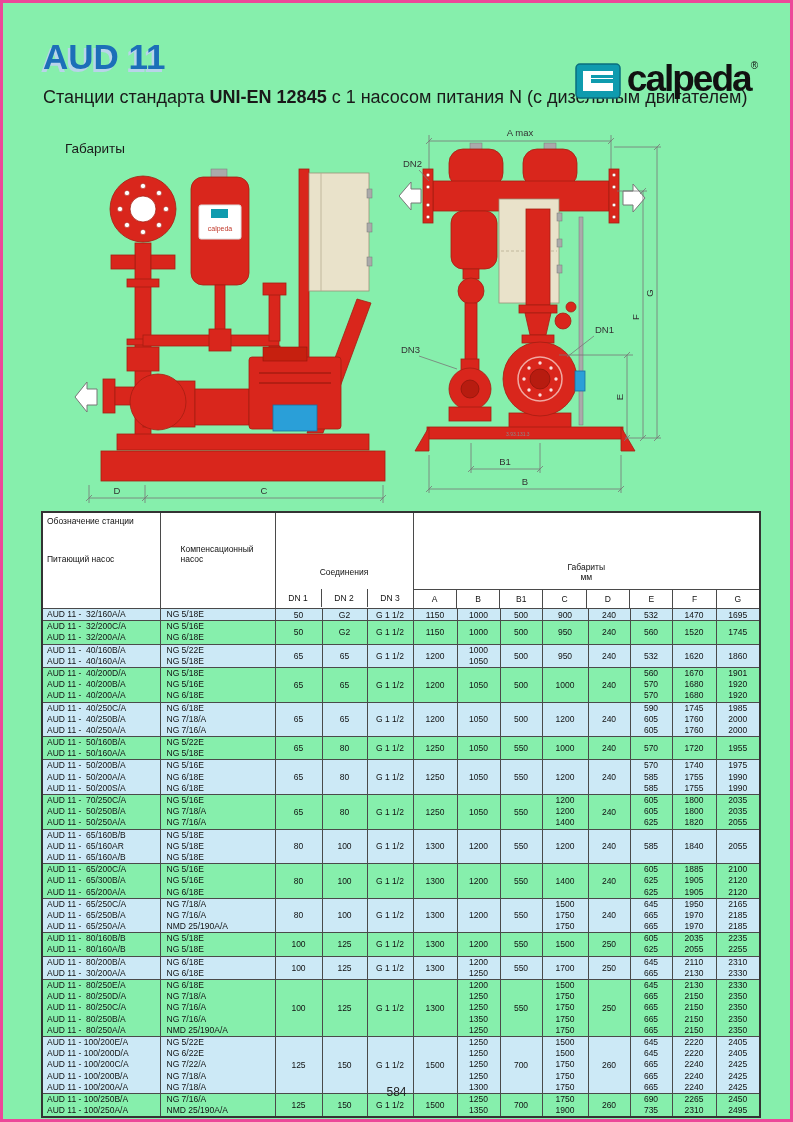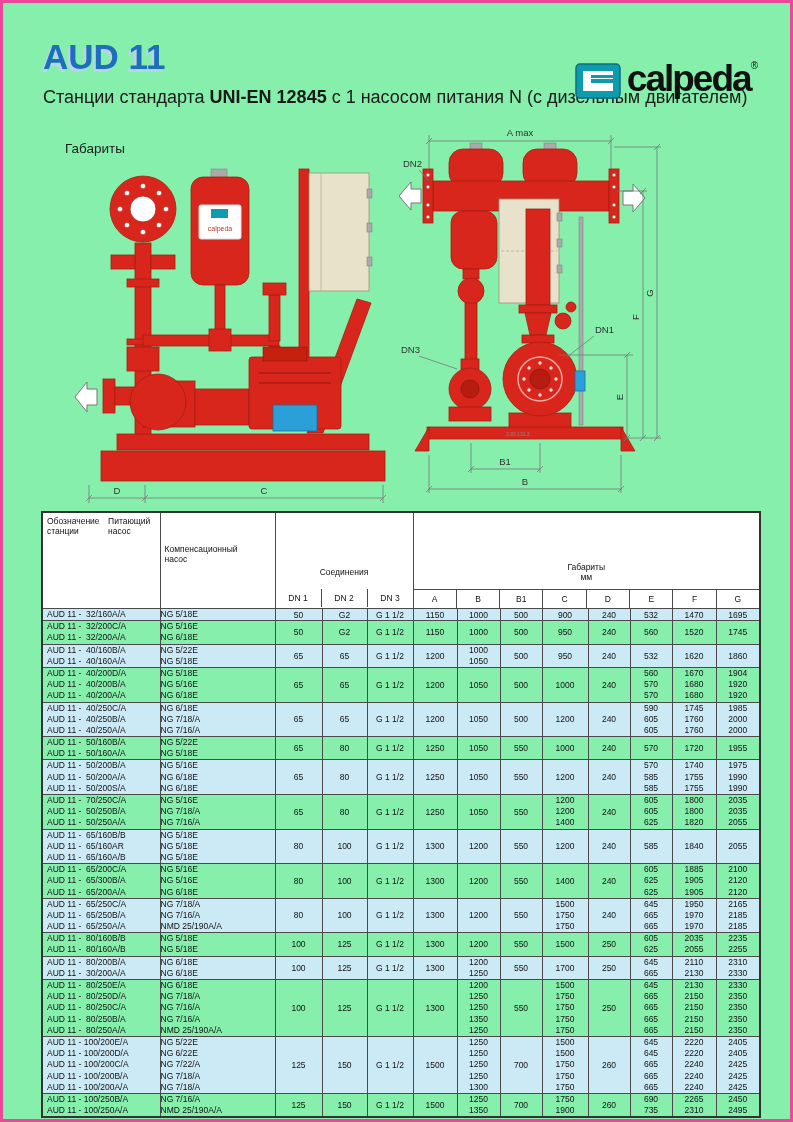--- a/index.html
+++ b/index.html
@@ -30,35 +30,35 @@
   .reftxt{font-size:5px;fill:#888;font-family:"Liberation Sans",sans-serif;}
   .graypart{fill:#aaa;stroke:#777;stroke-width:0.5;}
   .bluepart{fill:#2a9fd8;stroke:#1770a0;stroke-width:0.8;}
 
   
   .spec{position:absolute;left:38px;top:508px;border-collapse:collapse;table-layout:fixed;
         width:719px;font-size:8.5px;color:#111;}
   .spec th,.spec td{border:1px solid #4a4a4a;padding:0;vertical-align:top;}
   .spec{border:2px solid #333;}
   .spec thead th{font-weight:normal;height:54px;background:#fff;}
-  .h-col1{display:flex;flex-direction:row;justify-content:space-between;height:54px;
+  .h-col1{display:flex;flex-direction:column;justify-content:space-between;height:54px;
           padding:3px 4px;box-sizing:border-box;text-align:left;}
   .h-col2{display:flex;flex-direction:column;justify-content:flex-end;height:54px;
-          padding:3px 4px;box-sizing:border-box;text-align:left;}
+          padding:3px 20px;box-sizing:border-box;text-align:left;}
   .h-col2 div{width:82px;line-height:10px;}
   .h-grp{height:35px;display:flex;align-items:center;justify-content:center;line-height:10px;margin-top:41px;}
   .h-grp.two{flex-direction:column;}
   .h-sub{display:flex;height:18px;border-top:1px solid #4a4a4a;}
   .h-sub.noline{border-top:none;}
   .h-sub div{flex:1;display:flex;align-items:center;justify-content:center;border-left:1px solid #4a4a4a;}
   .h-sub div:first-child{border-left:none;}
   .spec td .ln{height:11.2px;line-height:11.2px;text-align:center;overflow:hidden;}
   .spec td.left .ln{text-align:left;white-space:pre;}
   .spec td.st .ln{padding-left:4px;}
-  .spec td.pu .ln{}
+  .spec td.pu .ln{padding-left:6px;}
   .spec td.mid{vertical-align:middle;text-align:center;}
   .spec tr.hl td{background:#cce9f6;}
 
   .footer{position:absolute;left:0;top:1082px;width:100%;text-align:center;font-size:12px;color:#222;}
 </style>
 </head>
 <body>
 
 <div class="page">
 
@@ -492,21 +492,21 @@
             <div class="ln">560</div>
             <div class="ln">570</div>
             <div class="ln">570</div>
           </td>
           <td>
             <div class="ln">1670</div>
             <div class="ln">1680</div>
             <div class="ln">1680</div>
           </td>
           <td>
-            <div class="ln">1904</div>
+            <div class="ln">1901</div>
             <div class="ln">1920</div>
             <div class="ln">1920</div>
           </td>
         </tr>
         <tr class="hl">
           <td class="left st">
             <div class="ln">AUD 11 -  40/250C/A</div>
             <div class="ln">AUD 11 -  40/250B/A</div>
             <div class="ln">AUD 11 -  40/250A/A</div>
           </td>
@@ -1126,13 +1126,14 @@
             <div class="ln">2310</div>
           </td>
           <td>
             <div class="ln">2450</div>
             <div class="ln">2495</div>
           </td>
         </tr>
       </tbody>
   </table>
 
+  <div class="footer">584</div>
 </div>
 
 </body></html>

